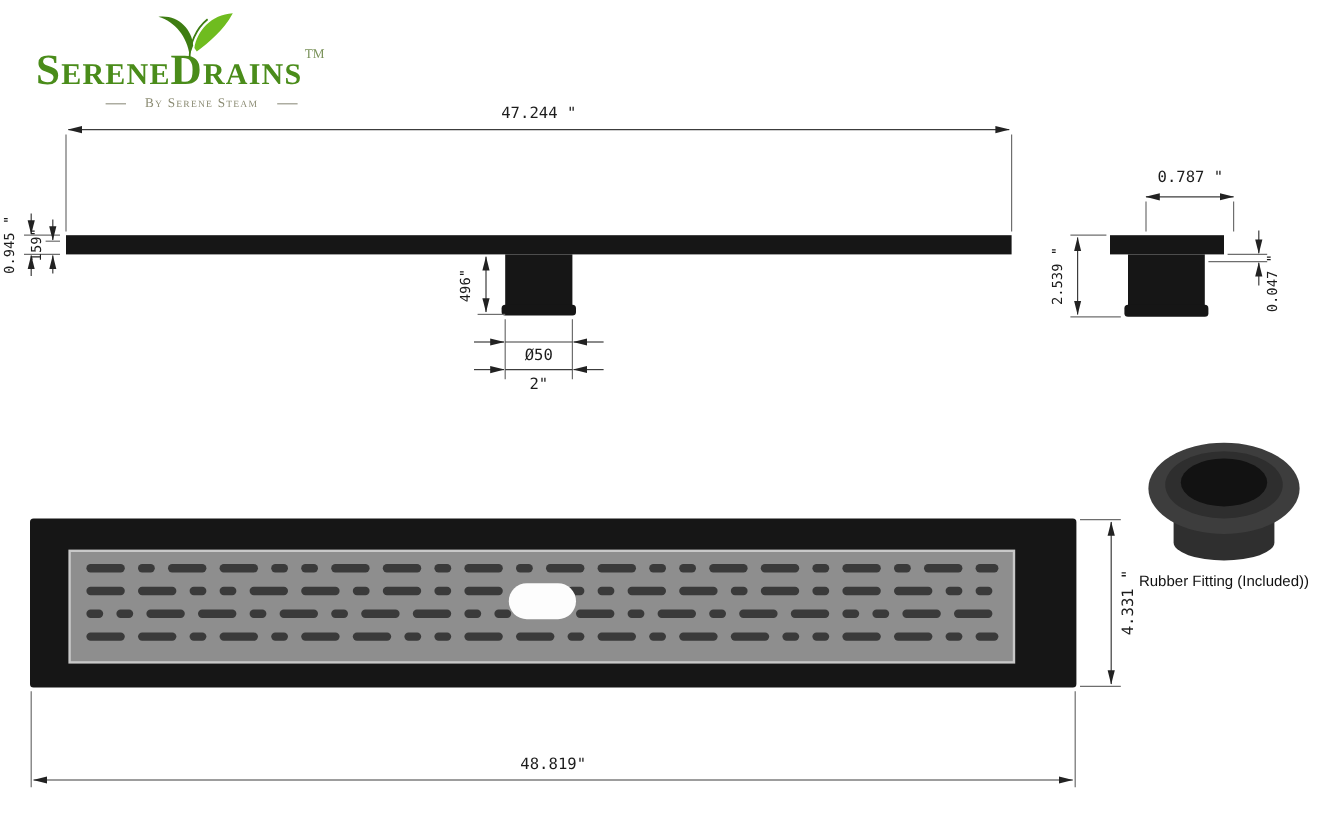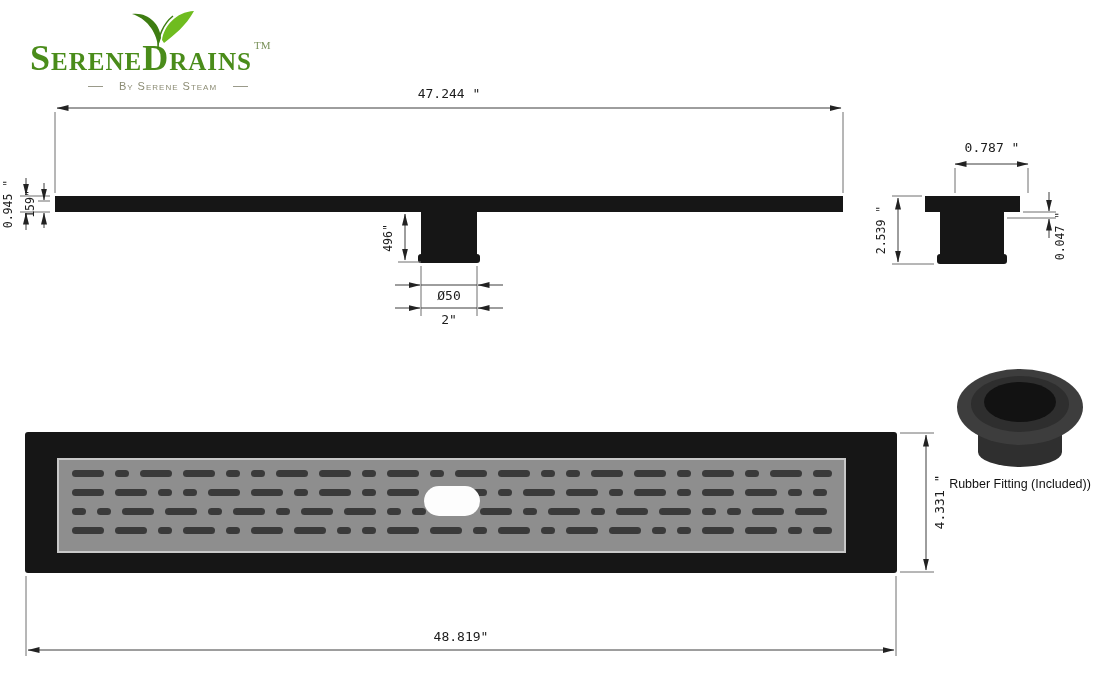--- a/index.html
+++ b/index.html
@@ -18,21 +18,21 @@
 
   
   .logo { position:absolute; left:30px; top:10px; width:300px; }
   .leaf { position:absolute; left:98px; top:-4px; }
   .brand-line { margin-top:30px; line-height:1; white-space:nowrap; }
   .brand-text { font-family:"Liberation Serif", serif; font-weight:bold;
                 font-variant:small-caps; font-size:36px; letter-spacing:1px; }
   .tm { font-family:"Liberation Serif", serif; font-size:11px; color:#7a925a;
         vertical-align:top; margin-left:2px; }
   .tagline { display:flex; align-items:center; gap:16px; margin:4px 0 0 58px; width:160px;
-             color:#8c8c74; font-family:Liberation Sans, sans-serif; font-size:11px;
+             color:#8c8c74; font-family:Liberation Serif, serif; font-size:11px;
              font-variant:small-caps; letter-spacing:1px; white-space:nowrap; }
   .tagline .rule { flex:1; border-top:1px solid #9a9a8a; height:0; }
 </style>
 </head>
 <body>
 
 <div class="stage">
 
   <svg class="drawing" width="1100" height="700" viewBox="0 0 1100 700">
     <defs>

